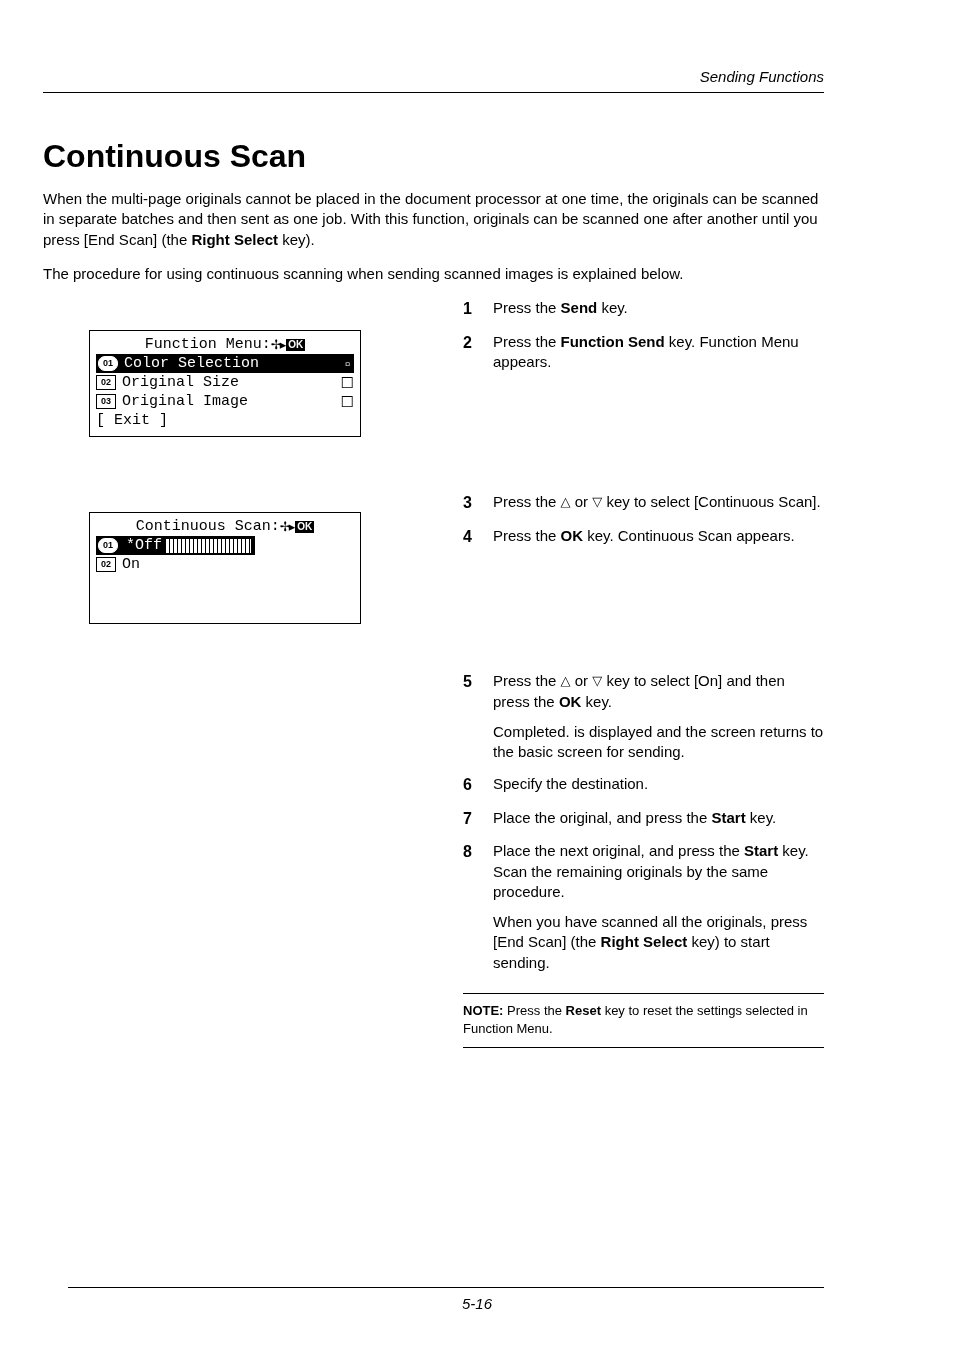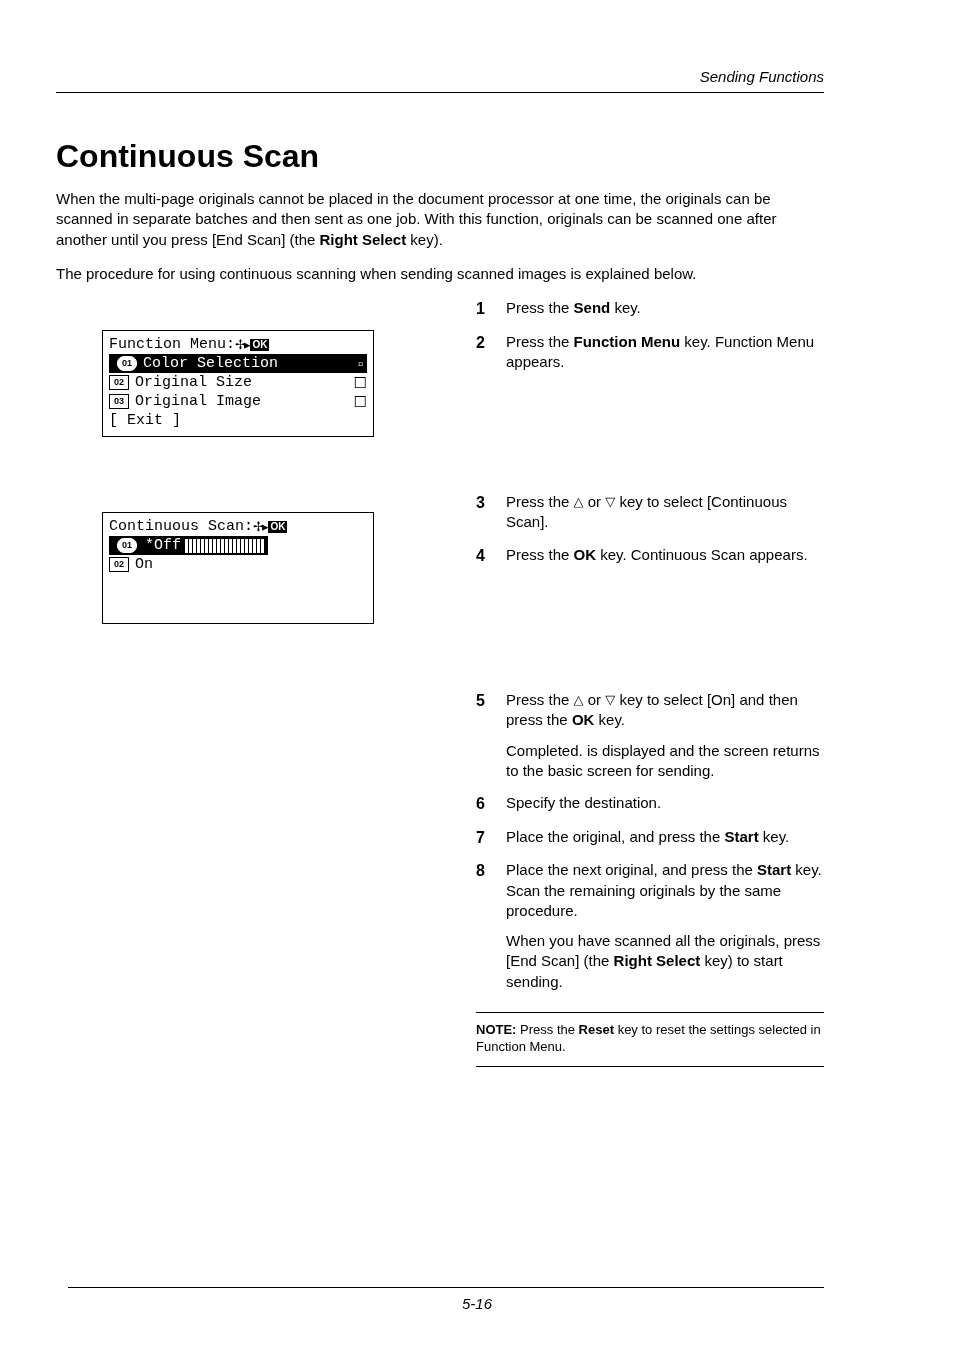--- a/index.html
+++ b/index.html
@@ -10,21 +10,21 @@
     height: 1350px;
     background: #fff;
     font-family: Arial, Helvetica, sans-serif;
     color: #000;
   }
   .page {
     position: relative;
     width: 892px;
     height: 1350px;
     box-sizing: border-box;
-    padding: 68px 68px 0 56px;
+    padding: 68px 68px 0 43px;
   }
   .header-area {
     position: relative;
     height: 42px;
   }
   .header-text {
     position: absolute;
     right: 0;
     top: 0;
     font-style: italic;
@@ -60,21 +60,21 @@
     background: #fff;
     font-family: "Courier New", Courier, monospace;
     font-size: 15px;
     line-height: 19px;
     padding: 4px 6px 6px 6px;
     box-sizing: border-box;
   }
   .lcd .title-row {
     display: flex;
     align-items: center;
-    justify-content: flex-start;
+    justify-content: center;
     height: 19px;
   }
   .lcd .ok-badge {
     display: inline-flex;
     align-items: center;
     gap: 2px;
   }
   .lcd .dpad-icon {
     font-family: Arial, sans-serif;
     font-size: 13px;
@@ -113,21 +113,21 @@
     align-items: center;
     background: #000;
     color: #fff;
     height: 19px;
     padding-right: 4px;
   }
   .lcd .row-inv .numbox {
     background: #fff;
     color: #000;
     border-color: #fff;
-    margin-left: 8px;
+    margin-left: 2px;
     border-radius: 7px;
   }
   .lcd .row .trail-sq,
   .lcd .row-inv .trail-sq {
     margin-left: auto;
     font-family: Arial, sans-serif;
   }
   .lcd .hatch {
     flex: 1;
     height: 14px;
@@ -273,21 +273,21 @@
       <div class="step">
         <div class="num">1</div>
         <div class="body">
           <span>Press the </span><span class="b">Send</span><span> key.</span>
         </div>
       </div>
 
       <div class="step">
         <div class="num">2</div>
         <div class="body">
-          <span>Press the </span><span class="b">Function Menu</span><span> key. Function Menu appears.</span>
+          <span>Press the </span><span class="b">Function Send</span><span> key. Function Menu appears.</span>
         </div>
       </div>
 
       <div class="step" style="margin-top:120px;">
         <div class="num">3</div>
         <div class="body">
           <span>Press the </span><span class="triangle">△</span><span> or </span><span class="triangle">▽</span><span> key to select [Continuous Scan].</span>
         </div>
       </div>
 

